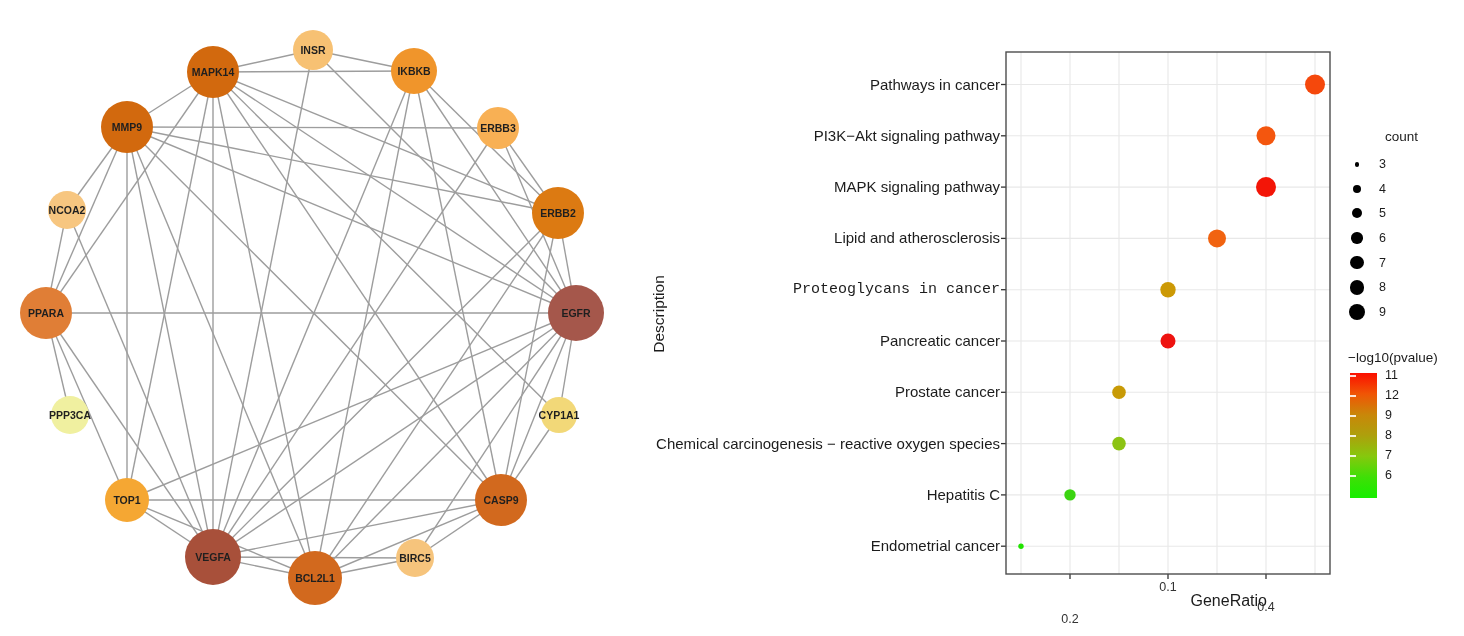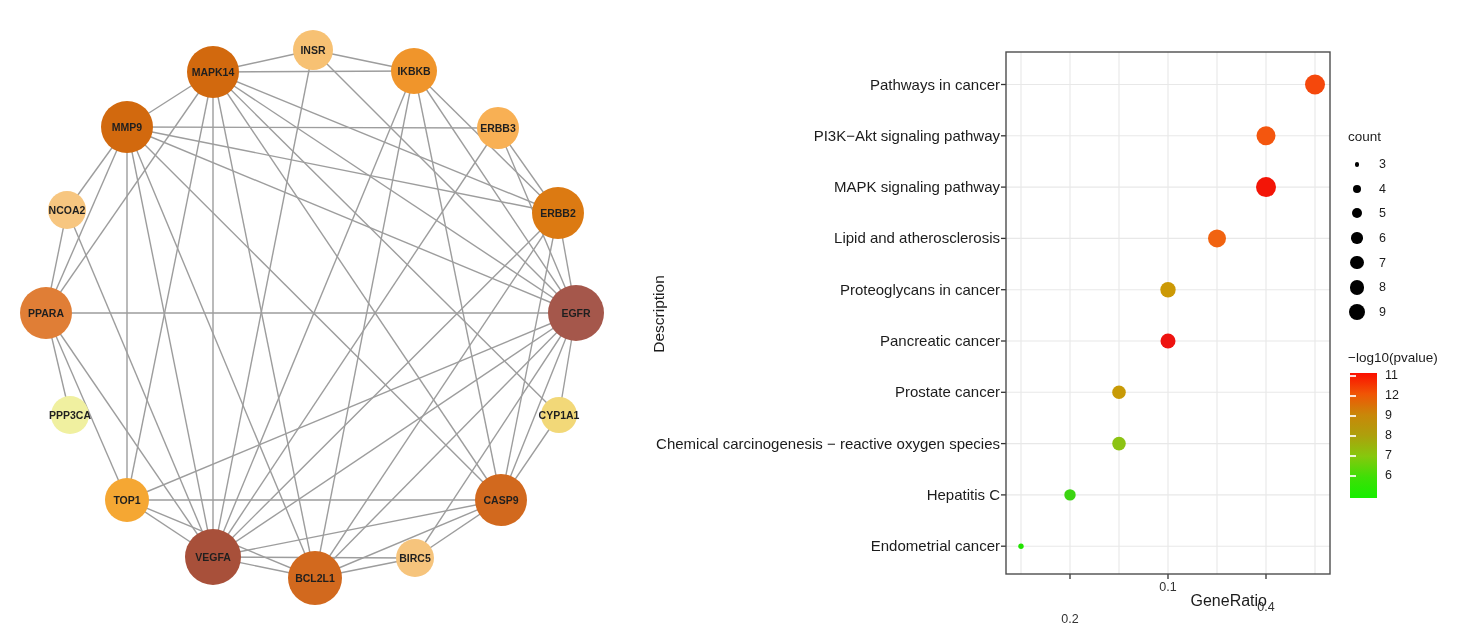--- a/index.html
+++ b/index.html
@@ -171,40 +171,40 @@
         <circle cx="74" cy="448.9" r="5.7" fill="#3BD411"></circle>
         <circle cx="24.999999999999986" cy="500.2" r="2.7" fill="#21E400"></circle>
       </g>
   </svg>
 
   <div id="cat-labels">
       <div class="abs cat-label" style="right: 464px; top: 76.5px;">Pathways in cancer</div>
       <div class="abs cat-label" style="right: 464px; top: 127.8px; text-align: right;">PI3K−Akt signaling pathway</div>
       <div class="abs cat-label" style="right: 464px; top: 179.1px;">MAPK signaling pathway</div>
       <div class="abs cat-label" style="right: 464px; top: 230.4px;">Lipid and atherosclerosis</div>
-      <div class="abs cat-label" style="right: 464px; top: 281.7px;">Proteoglycans in cancer</div>
+      <div class="abs cat-label" style="right: 464px; top: 281.7px; font-family: Liberation Mono, monospace;">Proteoglycans in cancer</div>
       <div class="abs cat-label" style="right: 464px; top: 333px;">Pancreatic cancer</div>
       <div class="abs cat-label" style="right: 464px; top: 384.3px;">Prostate cancer</div>
       <div class="abs cat-label" style="right: 464px; top: 435.6px;">Chemical carcinogenesis − reactive oxygen species</div>
       <div class="abs cat-label" style="right: 464px; top: 486.9px;">Hepatitis C</div>
       <div class="abs cat-label" style="right: 464px; top: 538.2px;">Endometrial cancer</div>
     </div>
   <div id="x-tick-labels">
       <div class="abs x-tick-label" style="left: 1050px; top: 612px;">0.2</div>
       <div class="abs x-tick-label" style="left: 1148px; top: 580px;">0.1</div>
       <div class="abs x-tick-label" style="left: 1246px; top: 600px;">0.4</div>
     </div>
 
   <div class="abs x-axis-title" style="left:1067px;top:592px;width:200px;">GeneRatio</div>
 
   <div class="abs" style="left:589px;top:305px;width:140px;text-align:center;">
     <div class="y-axis-title">Description</div>
   </div>
 
-  <div class="abs" style="left:1345px;top:129px;width:110px;">
+  <div class="abs" style="left:1345px;top:129px;width:110px;text-align:center;">
     <div class="legend-title" style="margin-bottom:8px;margin-left:3px;">count</div>
     <div id="count-items">
         <div class="count-item">
           <span class="count-dot-cell">
             <span class="count-dot" style="width: 4.6px; height: 4.6px;"></span>
           </span>
           <span class="count-num">3</span>
         </div>
         <div class="count-item">
           <span class="count-dot-cell">

